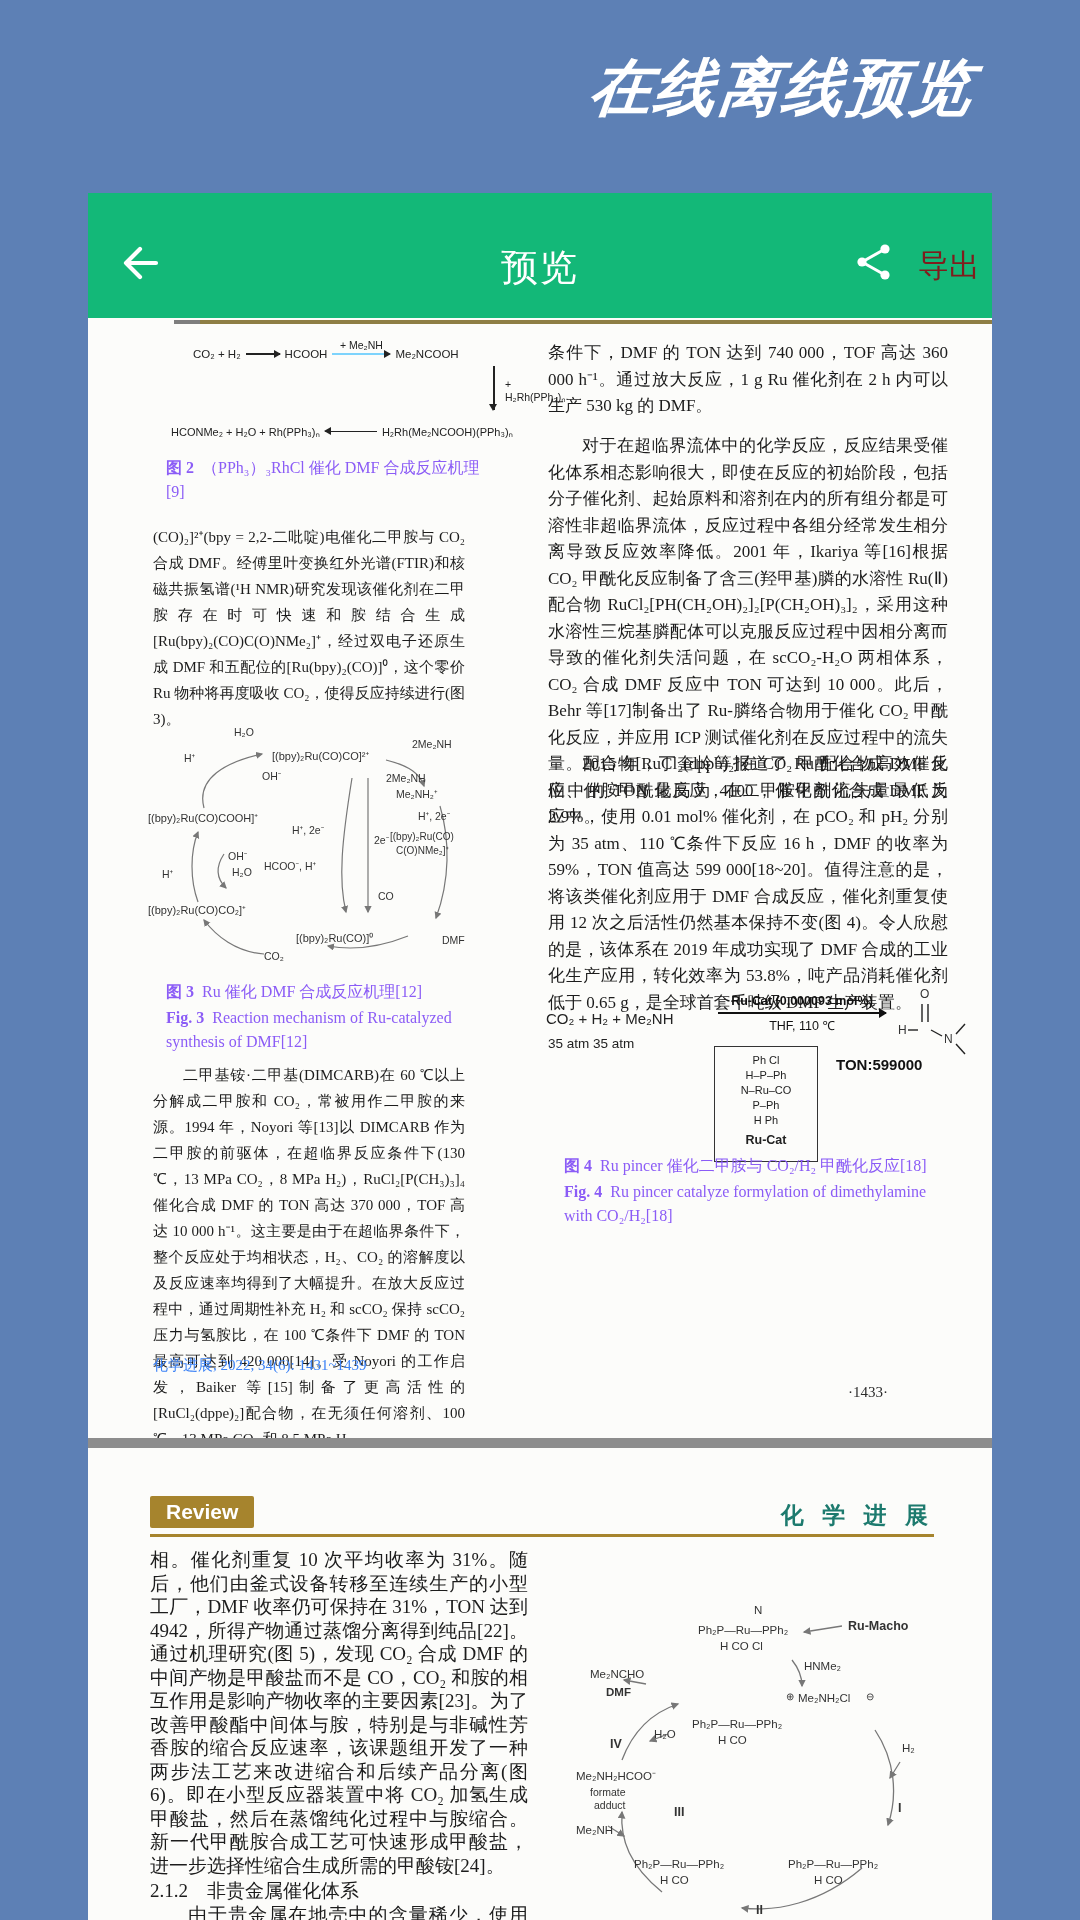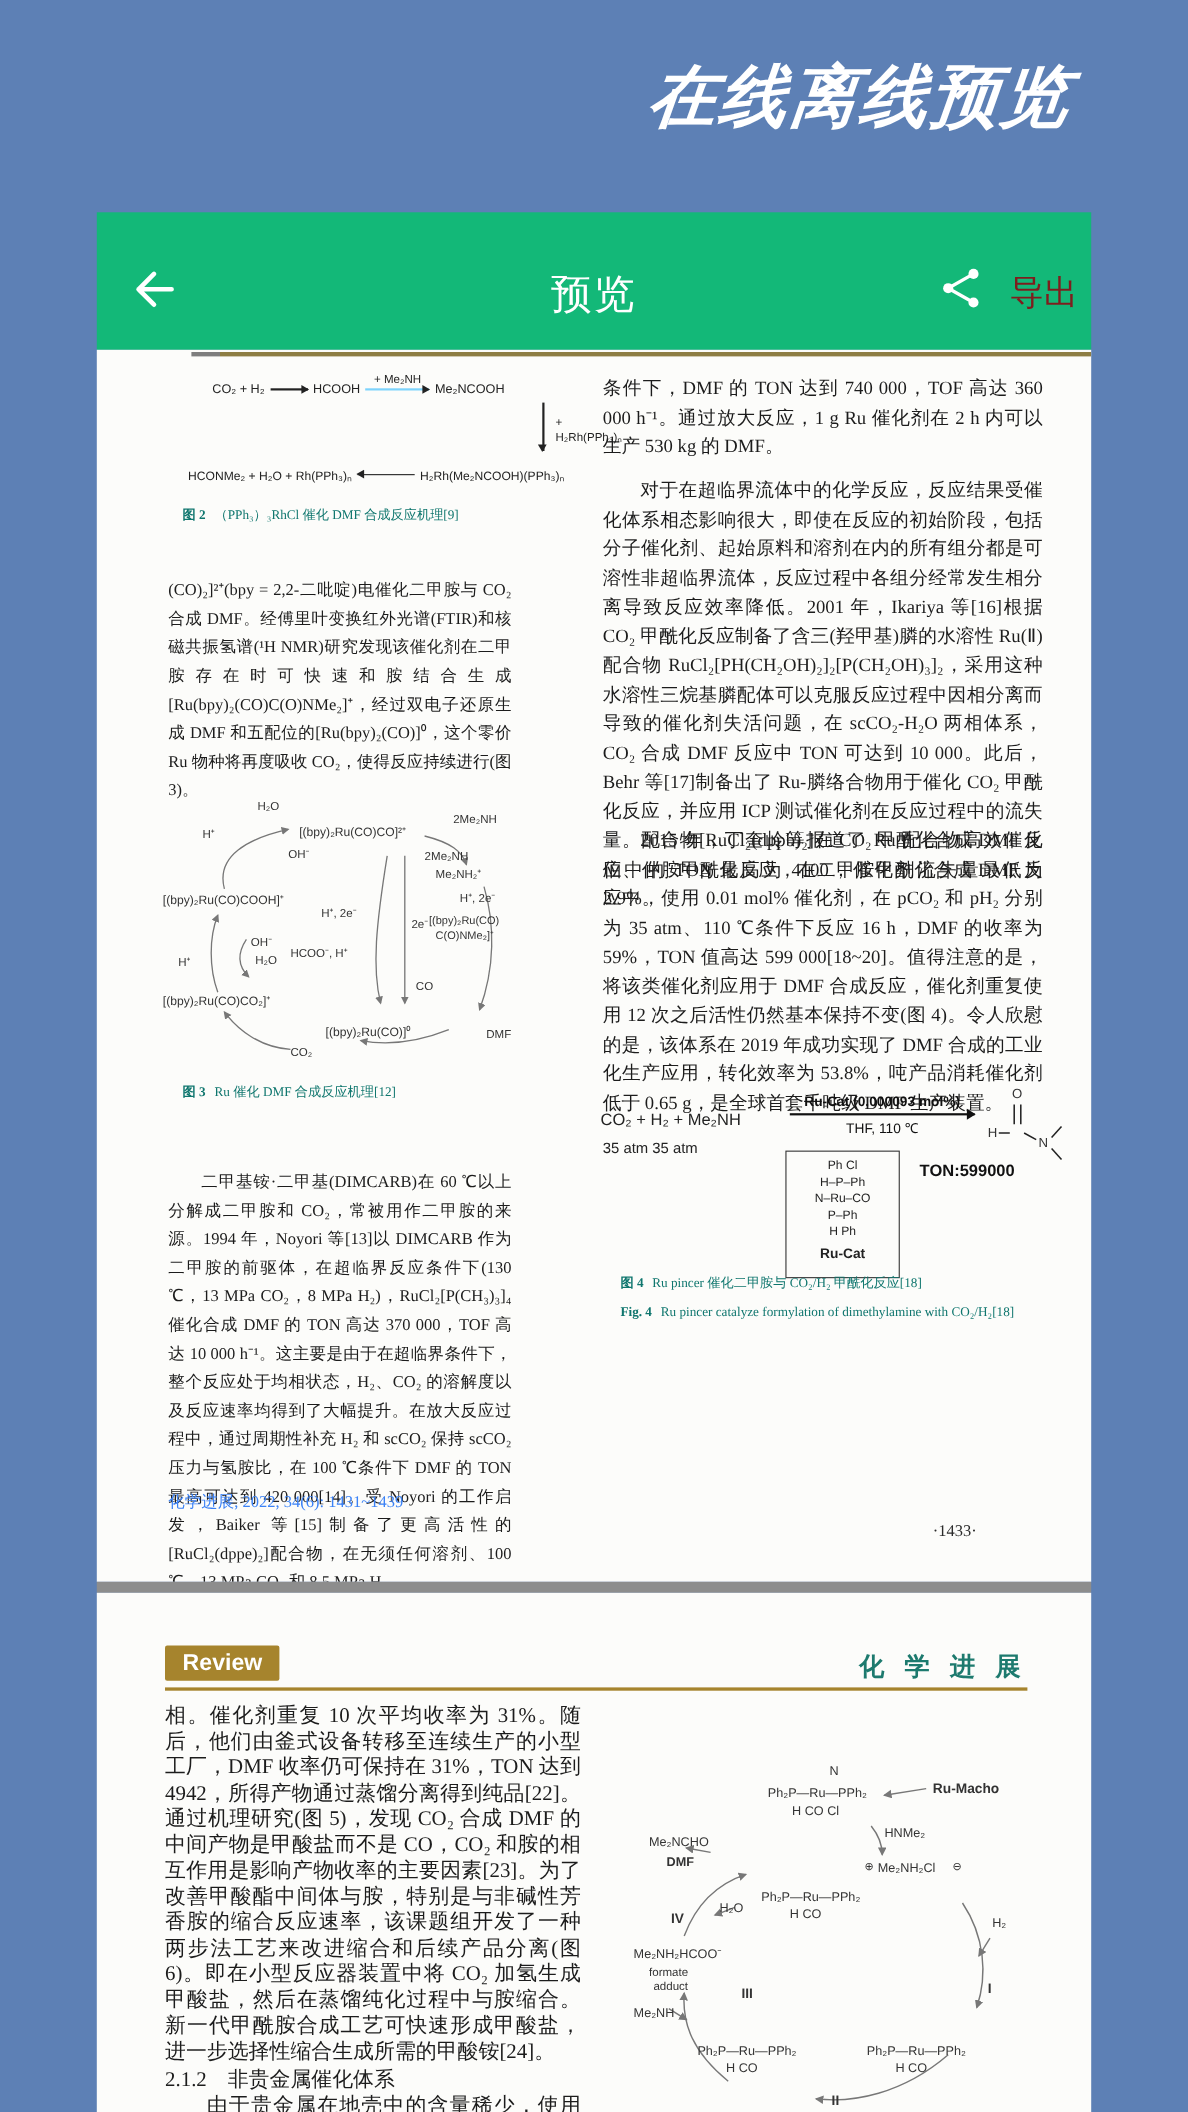--- a/index.html
+++ b/index.html
@@ -28,21 +28,21 @@
 
   .rule-tan{position:absolute;left:112px;top:2px;width:792px;height:4px;background:#8e7e44;}
   .rule-gray{position:absolute;left:86px;top:2px;width:26px;height:4px;background:#7e7e7e;}
   .body1l{font-family:"Liberation Serif",serif;font-size:15px;line-height:26px;
     color:#1c1c1c;text-align:justify;}
   .body1r{font-family:"Liberation Serif",serif;font-size:17px;line-height:26.5px;
     color:#1c1c1c;text-align:justify;}
   .body2{font-family:"Liberation Serif",serif;font-size:19px;line-height:23.5px;
     color:#1c1c1c;text-align:justify;}
   .indent{text-indent:2em;}
-  .cap{font-family:"Liberation Serif",serif;font-size:12px;line-height:24px;color:#0f766e;}
+  .cap{font-family:"Liberation Serif",serif;font-size:16px;line-height:24px;color:#8b5cf6;}
   .cap b{font-weight:700;margin-right:8px;}
   .footer-note{font-family:"Liberation Serif",serif;font-size:15px;color:#3b82f6;}
   .page-no{font-family:"Liberation Serif",serif;font-size:15px;color:#2b2b2b;}
 
   
   .scheme{font-family:"Liberation Sans",sans-serif;color:#222;}
   .srow{display:flex;align-items:center;gap:5px;font-size:11.5px;white-space:nowrap;}
   .rline{display:inline-block;position:relative;height:1.6px;background:#222;}
   .rline.r::after{content:"";position:absolute;right:-1px;top:-3.6px;
     border-left:7px solid #222;border-top:4px solid transparent;border-bottom:4px solid transparent;}
@@ -178,20 +178,23 @@
         <text x="118" y="240">CO₂</text>
         <text x="150" y="222" font-size="11">[(bpy)₂Ru(CO)]⁰</text>
         <text x="244" y="120" font-size="10">[(bpy)₂Ru(CO)</text>
         <text x="250" y="134" font-size="10">C(O)NMe₂]⁺</text>
         <text x="296" y="224">DMF</text>
       </g>
     </svg>
 
     <div class="abs cap" style="left:78px;top:662px;width:330px;">
       <b>图 3</b><span>Ru 催化 DMF 合成反应机理[12]</span>
+    </div>
+    <div class="abs cap" style="left:78px;top:688px;width:316px;">
+      <b>Fig. 3</b><span>Reaction mechanism of Ru-catalyzed synthesis of DMF[12]</span>
     </div>
 
     <div class="abs body1l indent" style="left:65px;top:744px;width:312px;">二甲基铵·二甲基(DIMCARB)在 60 ℃以上分解成二甲胺和 CO₂，常被用作二甲胺的来源。1994 年，Noyori 等[13]以 DIMCARB 作为二甲胺的前驱体，在超临界反应条件下(130 ℃，13 MPa CO₂，8 MPa H₂)，RuCl₂[P(CH₃)₃]₄ 催化合成 DMF 的 TON 高达 370 000，TOF 高达 10 000 h⁻¹。这主要是由于在超临界条件下，整个反应处于均相状态，H₂、CO₂ 的溶解度以及反应速率均得到了大幅提升。在放大反应过程中，通过周期性补充 H₂ 和 scCO₂ 保持 scCO₂ 压力与氢胺比，在 100 ℃条件下 DMF 的 TON 最高可达到 420 000[14]。受 Noyori 的工作启发，Baiker 等[15]制备了更高活性的[RuCl₂(dppe)₂]配合物，在无须任何溶剂、100 ℃、13 MPa CO₂ 和 8.5 MPa H₂</div>
 
     <div class="abs footer-note" style="left:65px;top:1038px;">化学进展, 2022, 34(6): 1431~1439</div>
 
     <div class="abs body1r" style="left:460px;top:22px;width:400px;">条件下，DMF 的 TON 达到 740 000，TOF 高达 360 000 h⁻¹。通过放大反应，1 g Ru 催化剂在 2 h 内可以生产 530 kg 的 DMF。</div>
     <div class="abs body1r indent" style="left:460px;top:115px;width:400px;">对于在超临界流体中的化学反应，反应结果受催化体系相态影响很大，即使在反应的初始阶段，包括分子催化剂、起始原料和溶剂在内的所有组分都是可溶性非超临界流体，反应过程中各组分经常发生相分离导致反应效率降低。2001 年，Ikariya 等[16]根据 CO₂ 甲酰化反应制备了含三(羟甲基)膦的水溶性 Ru(Ⅱ)配合物 RuCl₂[PH(CH₂OH)₂]₂[P(CH₂OH)₃]₂，采用这种水溶性三烷基膦配体可以克服反应过程中因相分离而导致的催化剂失活问题，在 scCO₂-H₂O 两相体系，CO₂ 合成 DMF 反应中 TON 可达到 10 000。此后，Behr 等[17]制备出了 Ru-膦络合物用于催化 CO₂ 甲酰化反应，并应用 ICP 测试催化剂在反应过程中的流失量。配合物[RuCl₂(dppb)₂]在 CO₂ 甲酰化合成 DMF 反应中的 TON 最高为 4100，催化剂流失量最低为 2.9%。</div>
     <div class="abs body1r indent" style="left:460px;top:433px;width:400px;">2015 年，丁奎岭等报道了 Ru 配合物高效催化伯、仲胺甲酰化反应，在二甲胺甲酰化合成 DMF 反应中，使用 0.01 mol% 催化剂，在 pCO₂ 和 pH₂ 分别为 35 atm、110 ℃条件下反应 16 h，DMF 的收率为 59%，TON 值高达 599 000[18~20]。值得注意的是，将该类催化剂应用于 DMF 合成反应，催化剂重复使用 12 次之后活性仍然基本保持不变(图 4)。令人欣慰的是，该体系在 2019 年成功实现了 DMF 合成的工业化生产应用，转化效率为 53.8%，吨产品消耗催化剂低于 0.65 g，是全球首套千吨级 DMF 生产装置。</div>
 

